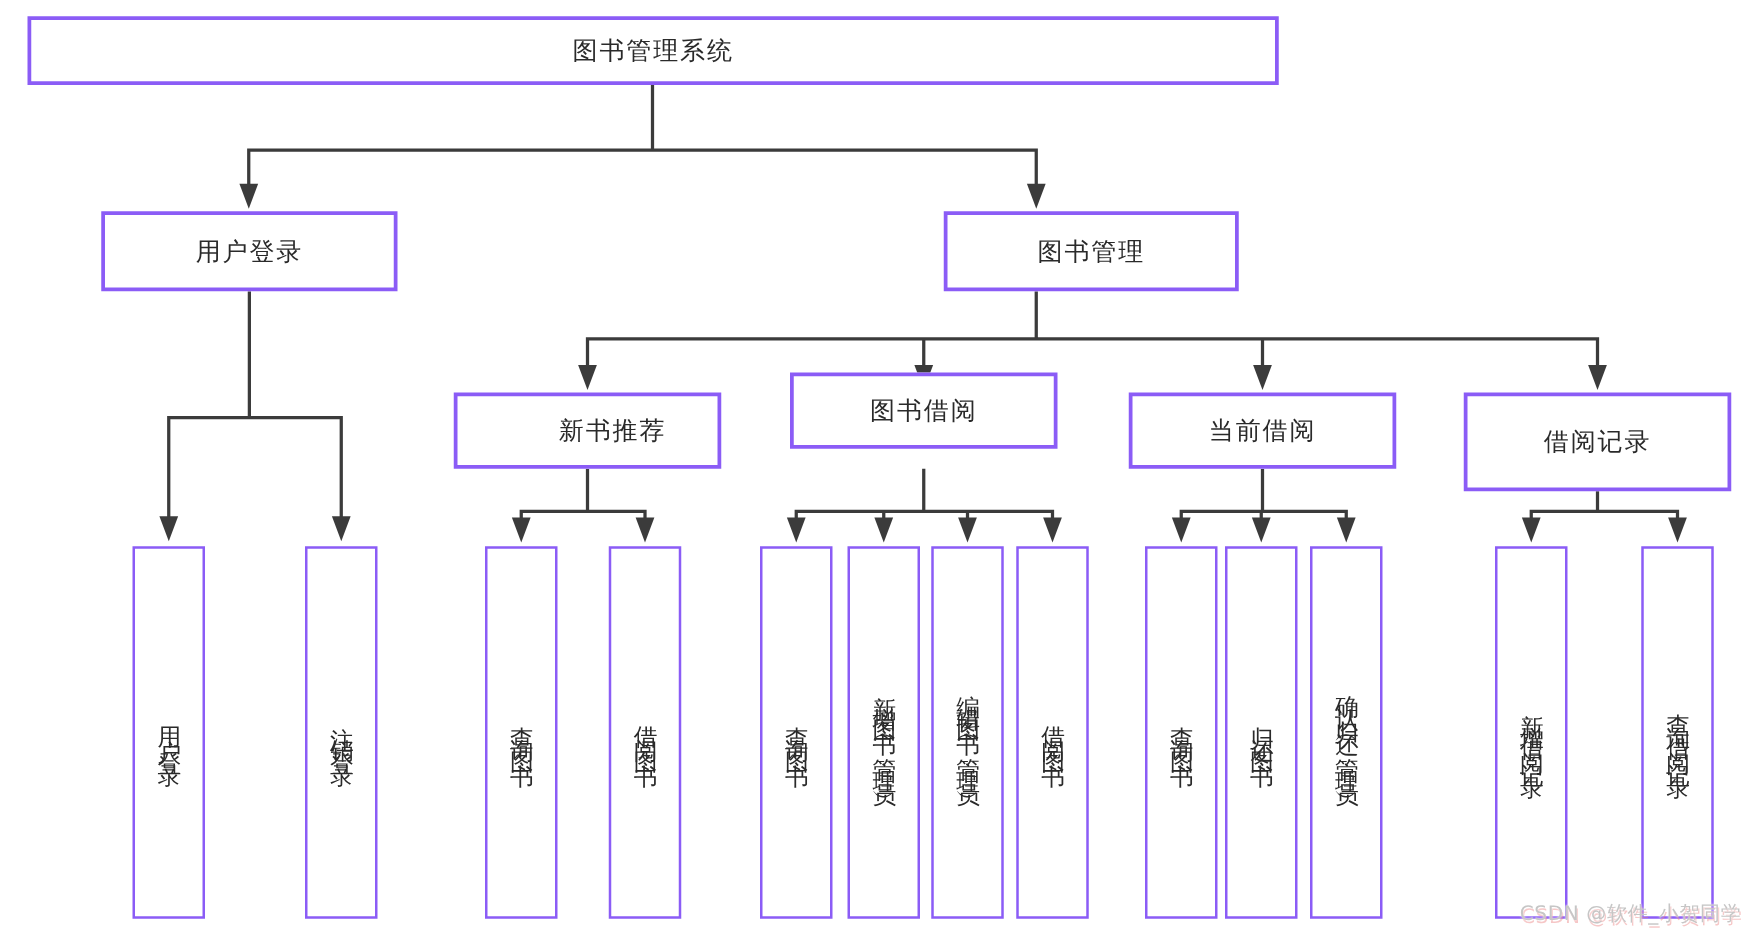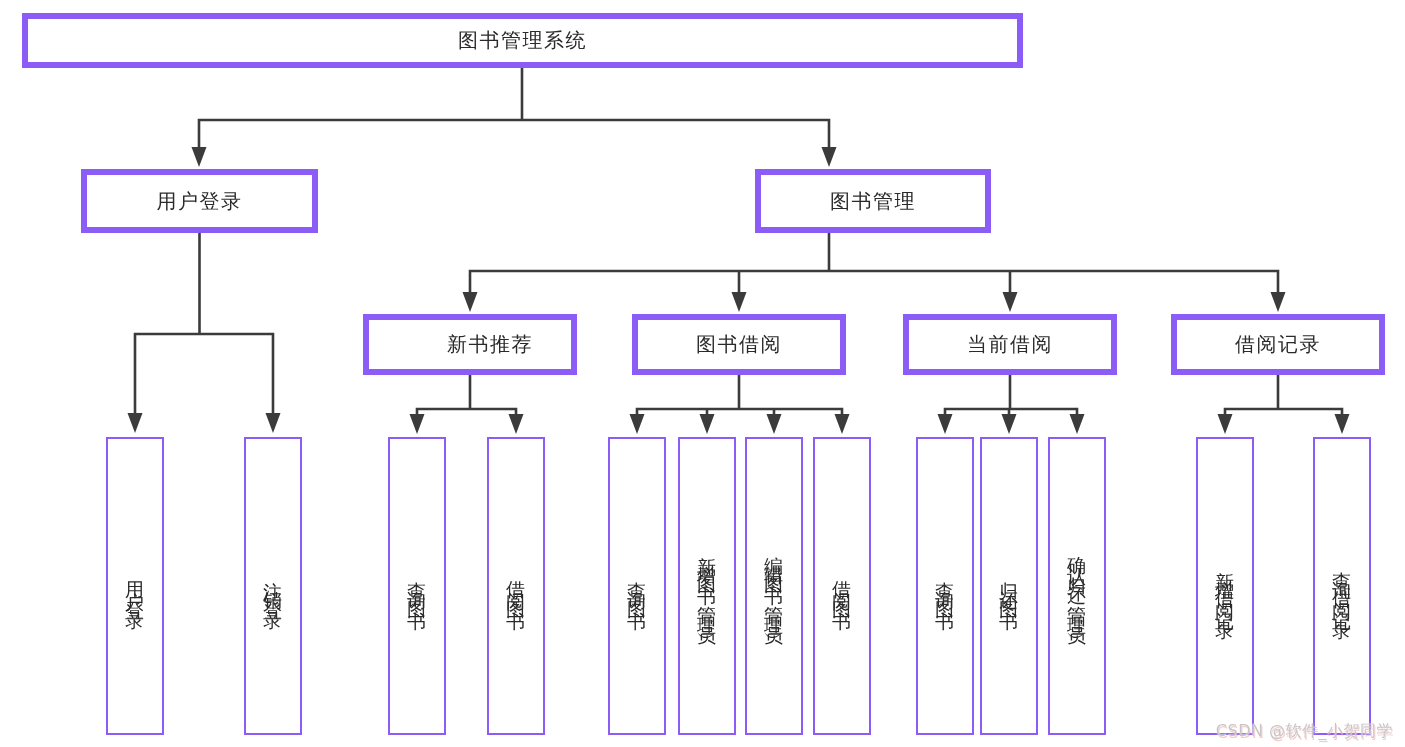--- a/index.html
+++ b/index.html
@@ -7,44 +7,44 @@
     position:relative;
     width:1405px; height:747px;
     background:#ffffff;
     font-family:"DejaVu Sans", sans-serif;
     overflow:hidden;
   }
   #connectors { position:absolute; left:0; top:0; z-index:1; }
   .box {
     position:absolute;
     background:#ffffff;
-    border:6px solid #8b5cf6;
+    border:3px solid #8b5cf6;
     box-sizing:border-box;
     display:flex; align-items:center; justify-content:center;
     color:#2a2a2a;
     z-index:2;
   }
   .h-label { font-size:20px; letter-spacing:1.5px; white-space:nowrap; }
   .leaf { top:437px; width:58px; height:298px; border-width:2.5px; }
   .leaf .v-label {
     writing-mode:vertical-rl;
     text-orientation:mixed;
     font-size:19px;
     line-height:1;
     letter-spacing:10px;
     white-space:nowrap;
   }
   
   #root-box        { left:22px;  top:13px;  width:1001px; height:55px; }
   #n-user-login    { left:81px;  top:169px; width:237px;  height:64px; }
   #n-book-mgmt     { left:711px; top:169px; width:236px;  height:64px;margin-left:44px; }
   #n-new-book      { left:363px; top:314px; width:214px;  height:61px;padding-left:40px; }
-  #n-book-borrow   { left:632px; top:314px; width:214px;  height:61px; }
+  #n-book-borrow   { left:632px; top:298px; width:214px;  height:61px; }
   #n-current       { left:903px; top:314px; width:214px;  height:61px;justify-content:center; }
-  #n-records       { left:1171px;top:314px; width:214px;  height:61px;text-align:right; }
+  #n-records       { left:1171px;top:314px; width:214px;  height:79px;text-align:right; }
   #l-user-login    { left:106px; }
   #l-logout        { left:244px; }
   #l-nb-query      { left:388px; }
   #l-nb-borrow     { left:487px; }
   #l-bb-query      { left:608px; }
   #l-bb-add        { left:678px; }
   #l-bb-edit       { left:745px; }
   #l-bb-borrow     { left:813px; }
   #l-cb-query      { left:916px; }
   #l-cb-return     { left:980px; }

